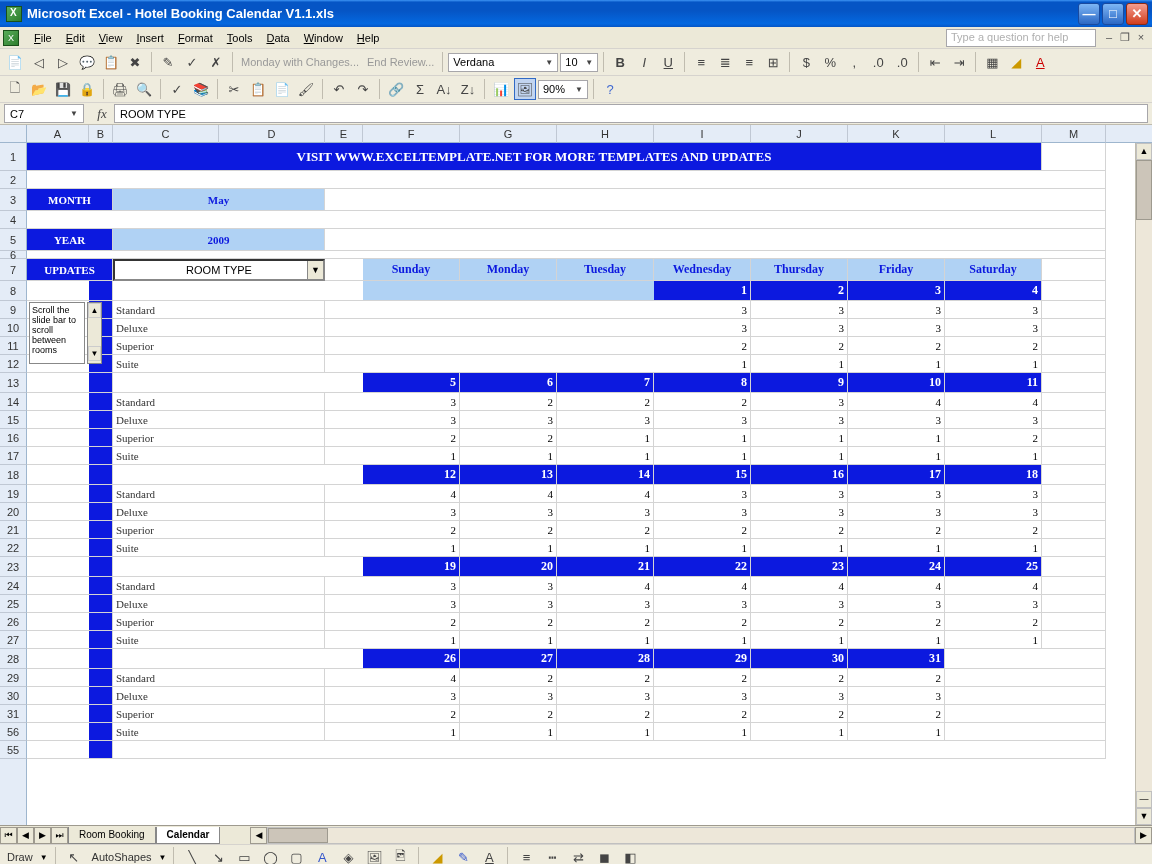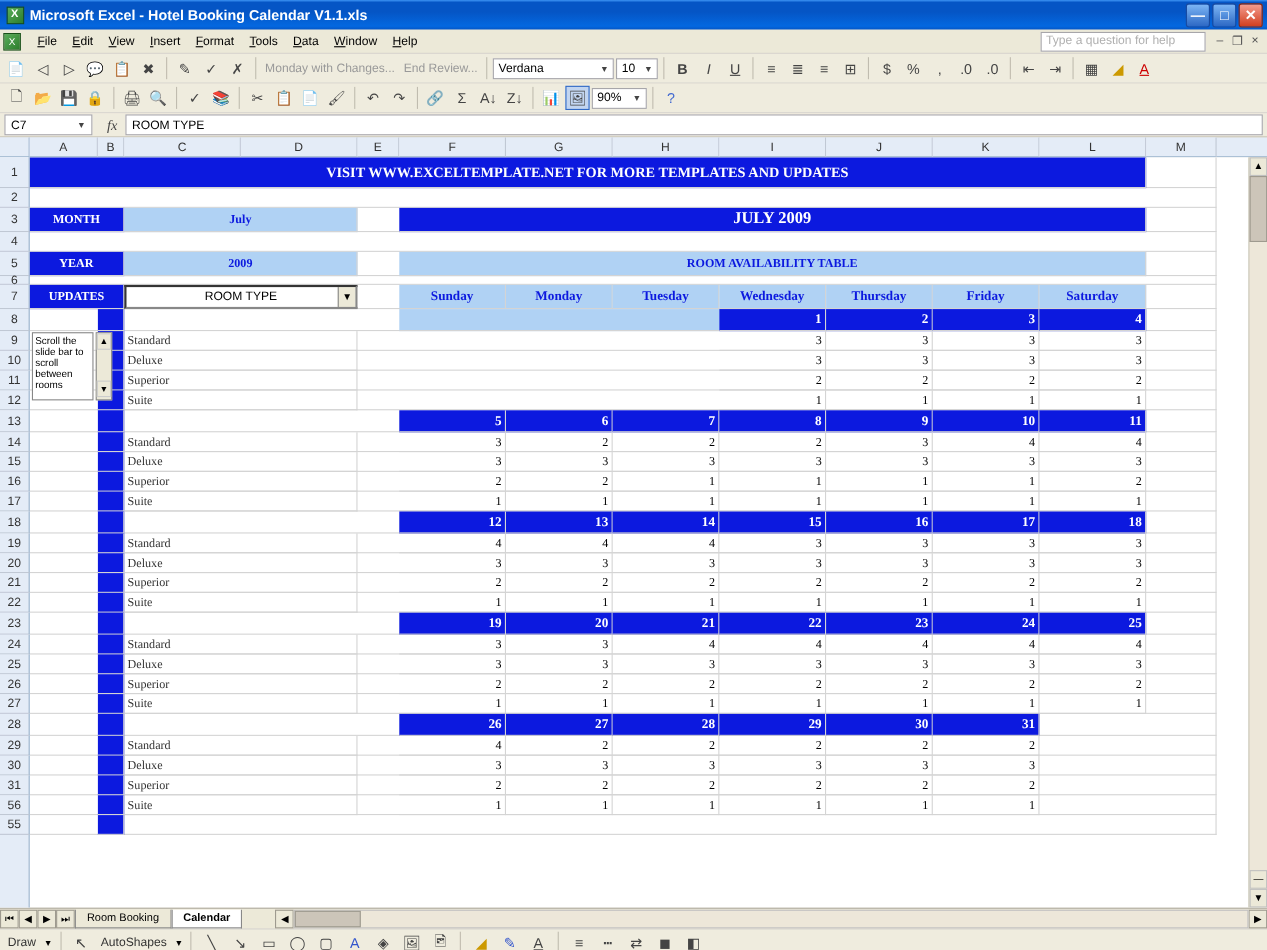--- a/index.html
+++ b/index.html
@@ -287,25 +287,23 @@
         <div class="cell " style="left: 0px; top: 470px; width: 1079px; height: 18px;"></div>
         <div class="cell " style="left: 0px; top: 488px; width: 1079px; height: 18px;"></div>
         <div class="cell " style="left: 0px; top: 506px; width: 1079px; height: 20px;"></div>
         <div class="cell " style="left: 0px; top: 526px; width: 1079px; height: 18px;"></div>
         <div class="cell " style="left: 0px; top: 544px; width: 1079px; height: 18px;"></div>
         <div class="cell " style="left: 0px; top: 562px; width: 1079px; height: 18px;"></div>
         <div class="cell " style="left: 0px; top: 580px; width: 1079px; height: 18px;"></div>
         <div class="cell " style="left: 0px; top: 598px; width: 1079px; height: 18px;"></div>
         <div class="cell banner" style="left: 0px; top: 0px; width: 1015px; height: 28px;">VISIT WWW.EXCELTEMPLATE.NET FOR MORE TEMPLATES AND UPDATES</div>
         <div class="cell header-dark" style="left: 0px; top: 46px; width: 86px; height: 22px;">MONTH</div>
-        <div class="cell header-light" style="left: 86px; top: 46px; width: 212px; height: 22px;">July</div>
-        <div class="cell header-dark" style="left: 336px; top: 46px; width: 679px; height: 22px; font-size: 15px;">JULY 2009</div>
+        <div class="cell header-light" style="left: 86px; top: 46px; width: 212px; height: 22px;">May</div>
         <div class="cell header-dark" style="left: 0px; top: 86px; width: 86px; height: 22px;">YEAR</div>
         <div class="cell header-light" style="left: 86px; top: 86px; width: 212px; height: 22px;">2009</div>
-        <div class="cell header-light" style="left: 336px; top: 86px; width: 679px; height: 22px;">ROOM AVAILABILITY TABLE</div>
         <div class="cell header-dark" style="left: 0px; top: 116px; width: 86px; height: 22px;">UPDATES</div>
         <div class="cell display-sel" style="left: 86px; top: 116px; width: 212px; height: 22px;">ROOM TYPE<div class="dd">▼</div></div>
         <div class="cell day-header" style="left: 336px; top: 116px; width: 97px; height: 22px;">Sunday</div>
         <div class="cell day-header" style="left: 433px; top: 116px; width: 97px; height: 22px;">Monday</div>
         <div class="cell day-header" style="left: 530px; top: 116px; width: 97px; height: 22px;">Tuesday</div>
         <div class="cell day-header" style="left: 627px; top: 116px; width: 97px; height: 22px;">Wednesday</div>
         <div class="cell day-header" style="left: 724px; top: 116px; width: 97px; height: 22px;">Thursday</div>
         <div class="cell day-header" style="left: 821px; top: 116px; width: 97px; height: 22px;">Friday</div>
         <div class="cell day-header" style="left: 918px; top: 116px; width: 97px; height: 22px;">Saturday</div>
         <div class="cell blue-col" style="left: 62px; top: 138px; width: 24px; height: 20px;"></div>

